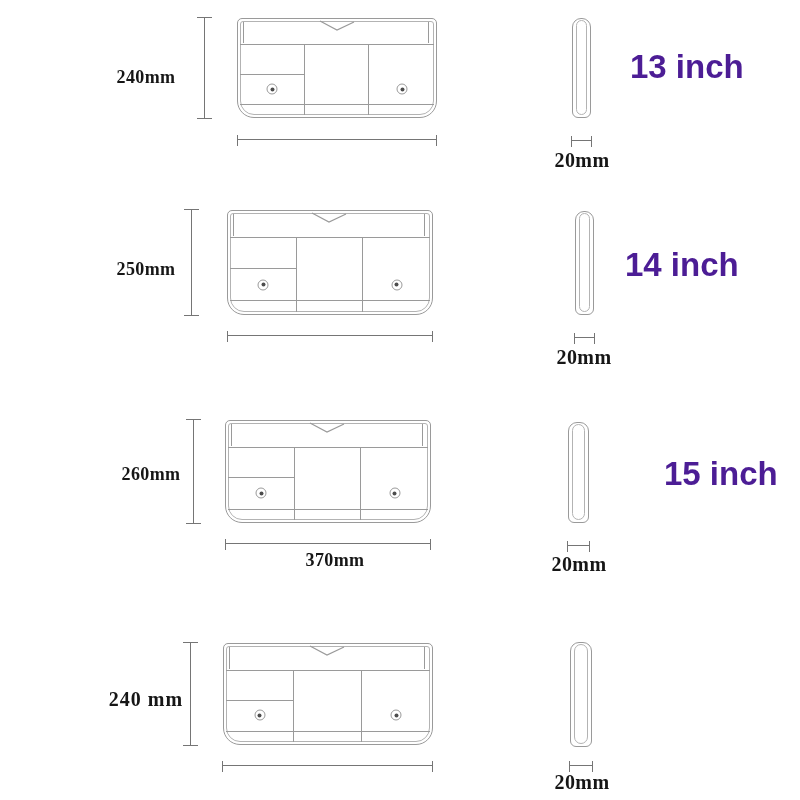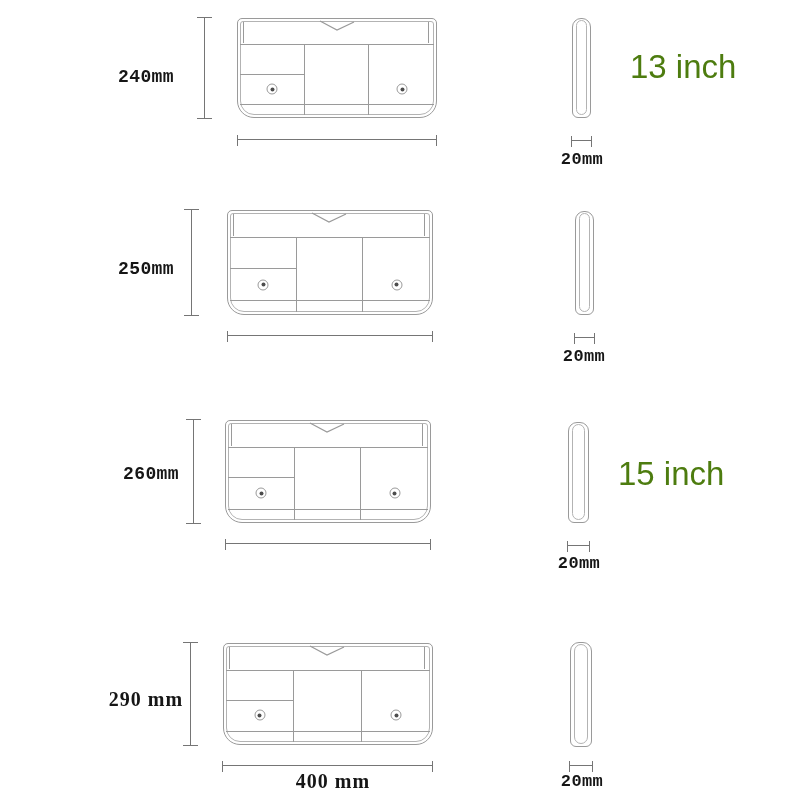--- a/index.html
+++ b/index.html
@@ -45,25 +45,25 @@
   .vdim::before{top:-1px;}
   .vdim::after{bottom:-1px;}
   .hdim{position:absolute;height:0;border-top:1px solid var(--dc);}
   .hdim::before,.hdim::after{content:'';position:absolute;top:-5px;height:11px;width:0;
                              border-left:1px solid var(--dc);}
   .hdim::before{left:0;}
   .hdim::after{right:0;}
 
   
   .mm{position:absolute;font-weight:700;font-size:18px;line-height:22px;color:var(--tx);
-      letter-spacing:.4px;text-align:center;font-family:Liberation Mono, monospace;}
-  .mm-small{font-size:17px;}
+      letter-spacing:.4px;text-align:center;font-family:Liberation Serif, serif;}
+  .mm-small{font-size:20px;}
   .serif{font-family:"Liberation Serif",serif;font-weight:700;font-size:20px;letter-spacing:1px;}
-  .inch{position:absolute;font-family:"Liberation Sans",sans-serif;font-weight:400;
-        font-size:33px;line-height:33px;color:#4d7c0f;}
+  .inch{position:absolute;font-family:"Liberation Sans",sans-serif;font-weight:700;
+        font-size:33px;line-height:33px;color:#4c1d95;}
 </style>
 </head>
 <body>
 
 <div id="stage">
 
   <div class="vdim" style="left:204px;top:18px;height:100px"></div>
   <div class="mm" style="left:100px;top:66px;width:92px">240mm</div>
 
   <div class="sleeve" style="left:237px;top:18px;width:200px;height:100px">
@@ -116,20 +116,21 @@
 
   <div class="hdim" style="left:227px;top:335px;width:206px"></div>
 
   <div class="side" style="left:575px;top:211px;width:19px;height:104px">
     <div class="sd-outer"></div>
     <div class="sd-inner"></div>
   </div>
   <div class="hdim" style="left:574px;top:337px;width:21px"></div>
   <div class="mm mm-small" style="left:549px;top:346px;width:70px">20mm</div>
 
+  <div class="inch" style="left:625px;top:248px">14 inch</div>
 
   <div class="vdim" style="left:193px;top:420px;height:103px"></div>
   <div class="mm" style="left:105px;top:463px;width:92px">260mm</div>
 
   <div class="sleeve" style="left:225px;top:420px;width:206px;height:103px">
     <div class="sl-outer"></div>
     <div class="sl-inner"></div>
     <svg class="sl-notch" width="36" height="12" viewBox="0 0 36 12">
         <polyline points="1,1 18,10 35,2" fill="none" stroke="#9a9a9a" stroke-width="1.2"></polyline>
       </svg>
@@ -138,52 +139,52 @@
     <div class="sl-edge sl-edgeR"></div>
     <div class="sl-v sl-v1"></div>
     <div class="sl-v sl-v2"></div>
     <div class="sl-pocket"></div>
     <div class="sl-seam"></div>
     <div class="sl-btn sl-btn1"></div>
     <div class="sl-btn sl-btn2"></div>
   </div>
 
   <div class="hdim" style="left:225px;top:543px;width:206px"></div>
+  <div class="mm" style="left:260px;top:549px;width:150px">370mm</div>
 
   <div class="side" style="left:568px;top:422px;width:21px;height:101px">
     <div class="sd-outer"></div>
     <div class="sd-inner"></div>
   </div>
   <div class="hdim" style="left:567px;top:545px;width:23px"></div>
   <div class="mm mm-small" style="left:544px;top:553px;width:70px">20mm</div>
 
-  <div class="inch" style="left:618px;top:457px">15 inch</div>
+  <div class="inch" style="left:664px;top:457px">15 inch</div>
 
   <div class="vdim" style="left:190px;top:643px;height:102px"></div>
-  <div class="mm serif" style="left:100px;top:688px;width:92px">290 mm</div>
+  <div class="mm serif" style="left:100px;top:688px;width:92px">240 mm</div>
 
   <div class="sleeve" style="left:223px;top:643px;width:210px;height:102px">
     <div class="sl-outer"></div>
     <div class="sl-inner"></div>
     <svg class="sl-notch" width="36" height="12" viewBox="0 0 36 12">
         <polyline points="1,1 18,10 35,2" fill="none" stroke="#9a9a9a" stroke-width="1.2"></polyline>
       </svg>
     <div class="sl-flap"></div>
     <div class="sl-edge sl-edgeL"></div>
     <div class="sl-edge sl-edgeR"></div>
     <div class="sl-v sl-v1"></div>
     <div class="sl-v sl-v2"></div>
     <div class="sl-pocket"></div>
     <div class="sl-seam"></div>
     <div class="sl-btn sl-btn1"></div>
     <div class="sl-btn sl-btn2"></div>
   </div>
 
   <div class="hdim" style="left:222px;top:765px;width:211px"></div>
-  <div class="mm serif" style="left:258px;top:770px;width:150px">400 mm</div>
 
   <div class="side" style="left:570px;top:642px;width:22px;height:105px">
     <div class="sd-outer"></div>
     <div class="sd-inner"></div>
   </div>
   <div class="hdim" style="left:569px;top:765px;width:24px"></div>
   <div class="mm mm-small" style="left:547px;top:771px;width:70px">20mm</div>
 
 
 </div>

